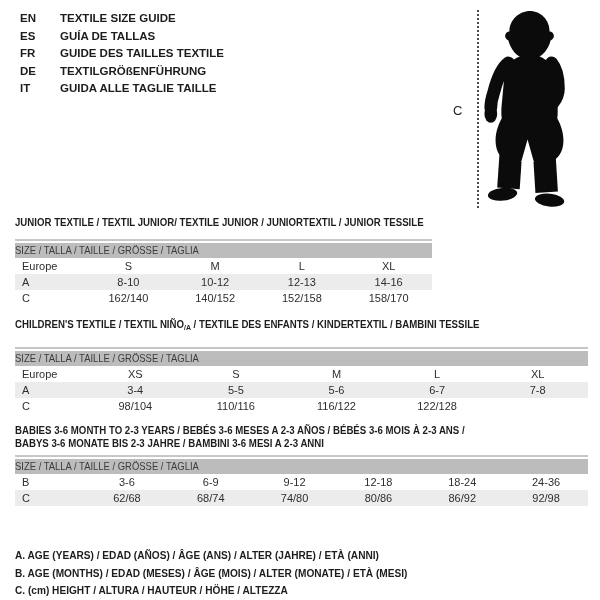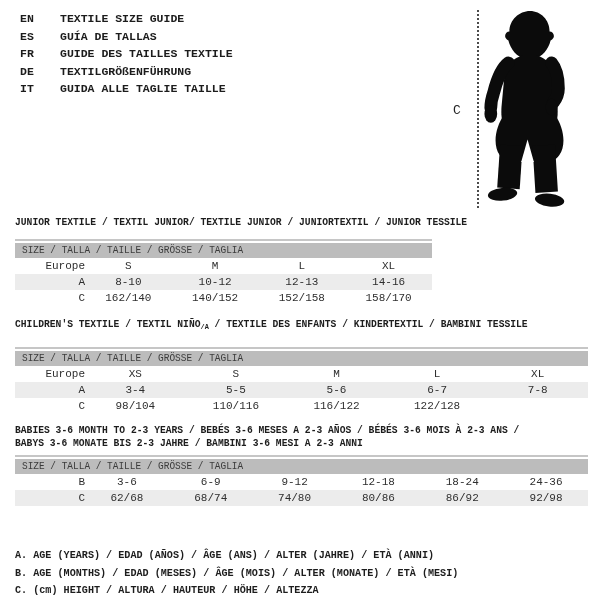--- a/index.html
+++ b/index.html
@@ -1,18 +1,18 @@
 <!DOCTYPE html>
 <html><head>
 <meta charset="utf-8">
 <style>
   html,body{margin:0;padding:0;background:#ffffff;}
   .page{
     position:relative;width:600px;height:600px;background:#ffffff;overflow:hidden;
-    font-family:Liberation Mono, monospace;color:#2a2a2a;border-radius:22px;
+    font-family:Liberation Sans, sans-serif;color:#2a2a2a;border-radius:22px;
   }
   
   .langs{position:absolute;left:20px;top:10px;}
   .lang-row{display:flex;height:17.5px;line-height:17.5px;font-size:11.5px;font-weight:700;color:#1c1c1c;}
   .lang-code{width:40px;}
   .lang-label{white-space:nowrap;}
   
   .height-line{position:absolute;left:477px;top:10px;height:198px;width:0;border-left:2px dotted #4b4b4b;}
   .height-label{position:absolute;left:453px;top:103px;font-size:13px;color:#222;}
   .baby-svg{position:absolute;left:481px;top:8px;}
@@ -24,29 +24,29 @@
   .sec1{top:216px;width:417px;}
   .sec2{top:318px;width:573px;}
   .sec3{top:424px;width:573px;}
   .sec1 .sec-title{margin-bottom:10px;}
   .sec2 .sec-title{margin-bottom:13px;}
   .sec3 .sec-title{margin-bottom:0;}
   .sec3 .title-gap{height:5px;}
   .rule{height:2px;background:#c6c6c6;}
   .gap{height:2px;}
   .size-bar{background:#bcbcbc;height:15px;line-height:15px;font-size:10.5px;color:#3b3b3b;
-            padding-left:7px;white-space:nowrap;}
+            white-space:nowrap;}
   .size-bar span{display:inline-block;transform:scaleX(0.9);transform-origin:0 50%;}
   .trow{display:grid;height:16px;line-height:16px;font-size:11px;color:#2e2e2e;}
   .t4 .trow{grid-template-columns:70px repeat(4,1fr);}
   .t5 .trow{grid-template-columns:70px repeat(5,1fr);}
   .t6 .trow{grid-template-columns:70px repeat(6,1fr);}
   .trow.shaded{background:#ececec;}
   .cell{text-align:center;overflow:hidden;}
-  .cell.lbl{text-align:right;padding-left:7px;}
+  .cell.lbl{text-align:left;padding-left:7px;}
   
   .notes{position:absolute;left:15px;top:536px;margin-top:11px;}
   .note{font-size:11px;font-weight:700;color:#1d1d1d;line-height:17.5px;white-space:nowrap;
         transform:scaleX(0.92);transform-origin:0 50%;}
 </style>
 </head>
 <body>
 
 <div class="page">
 

